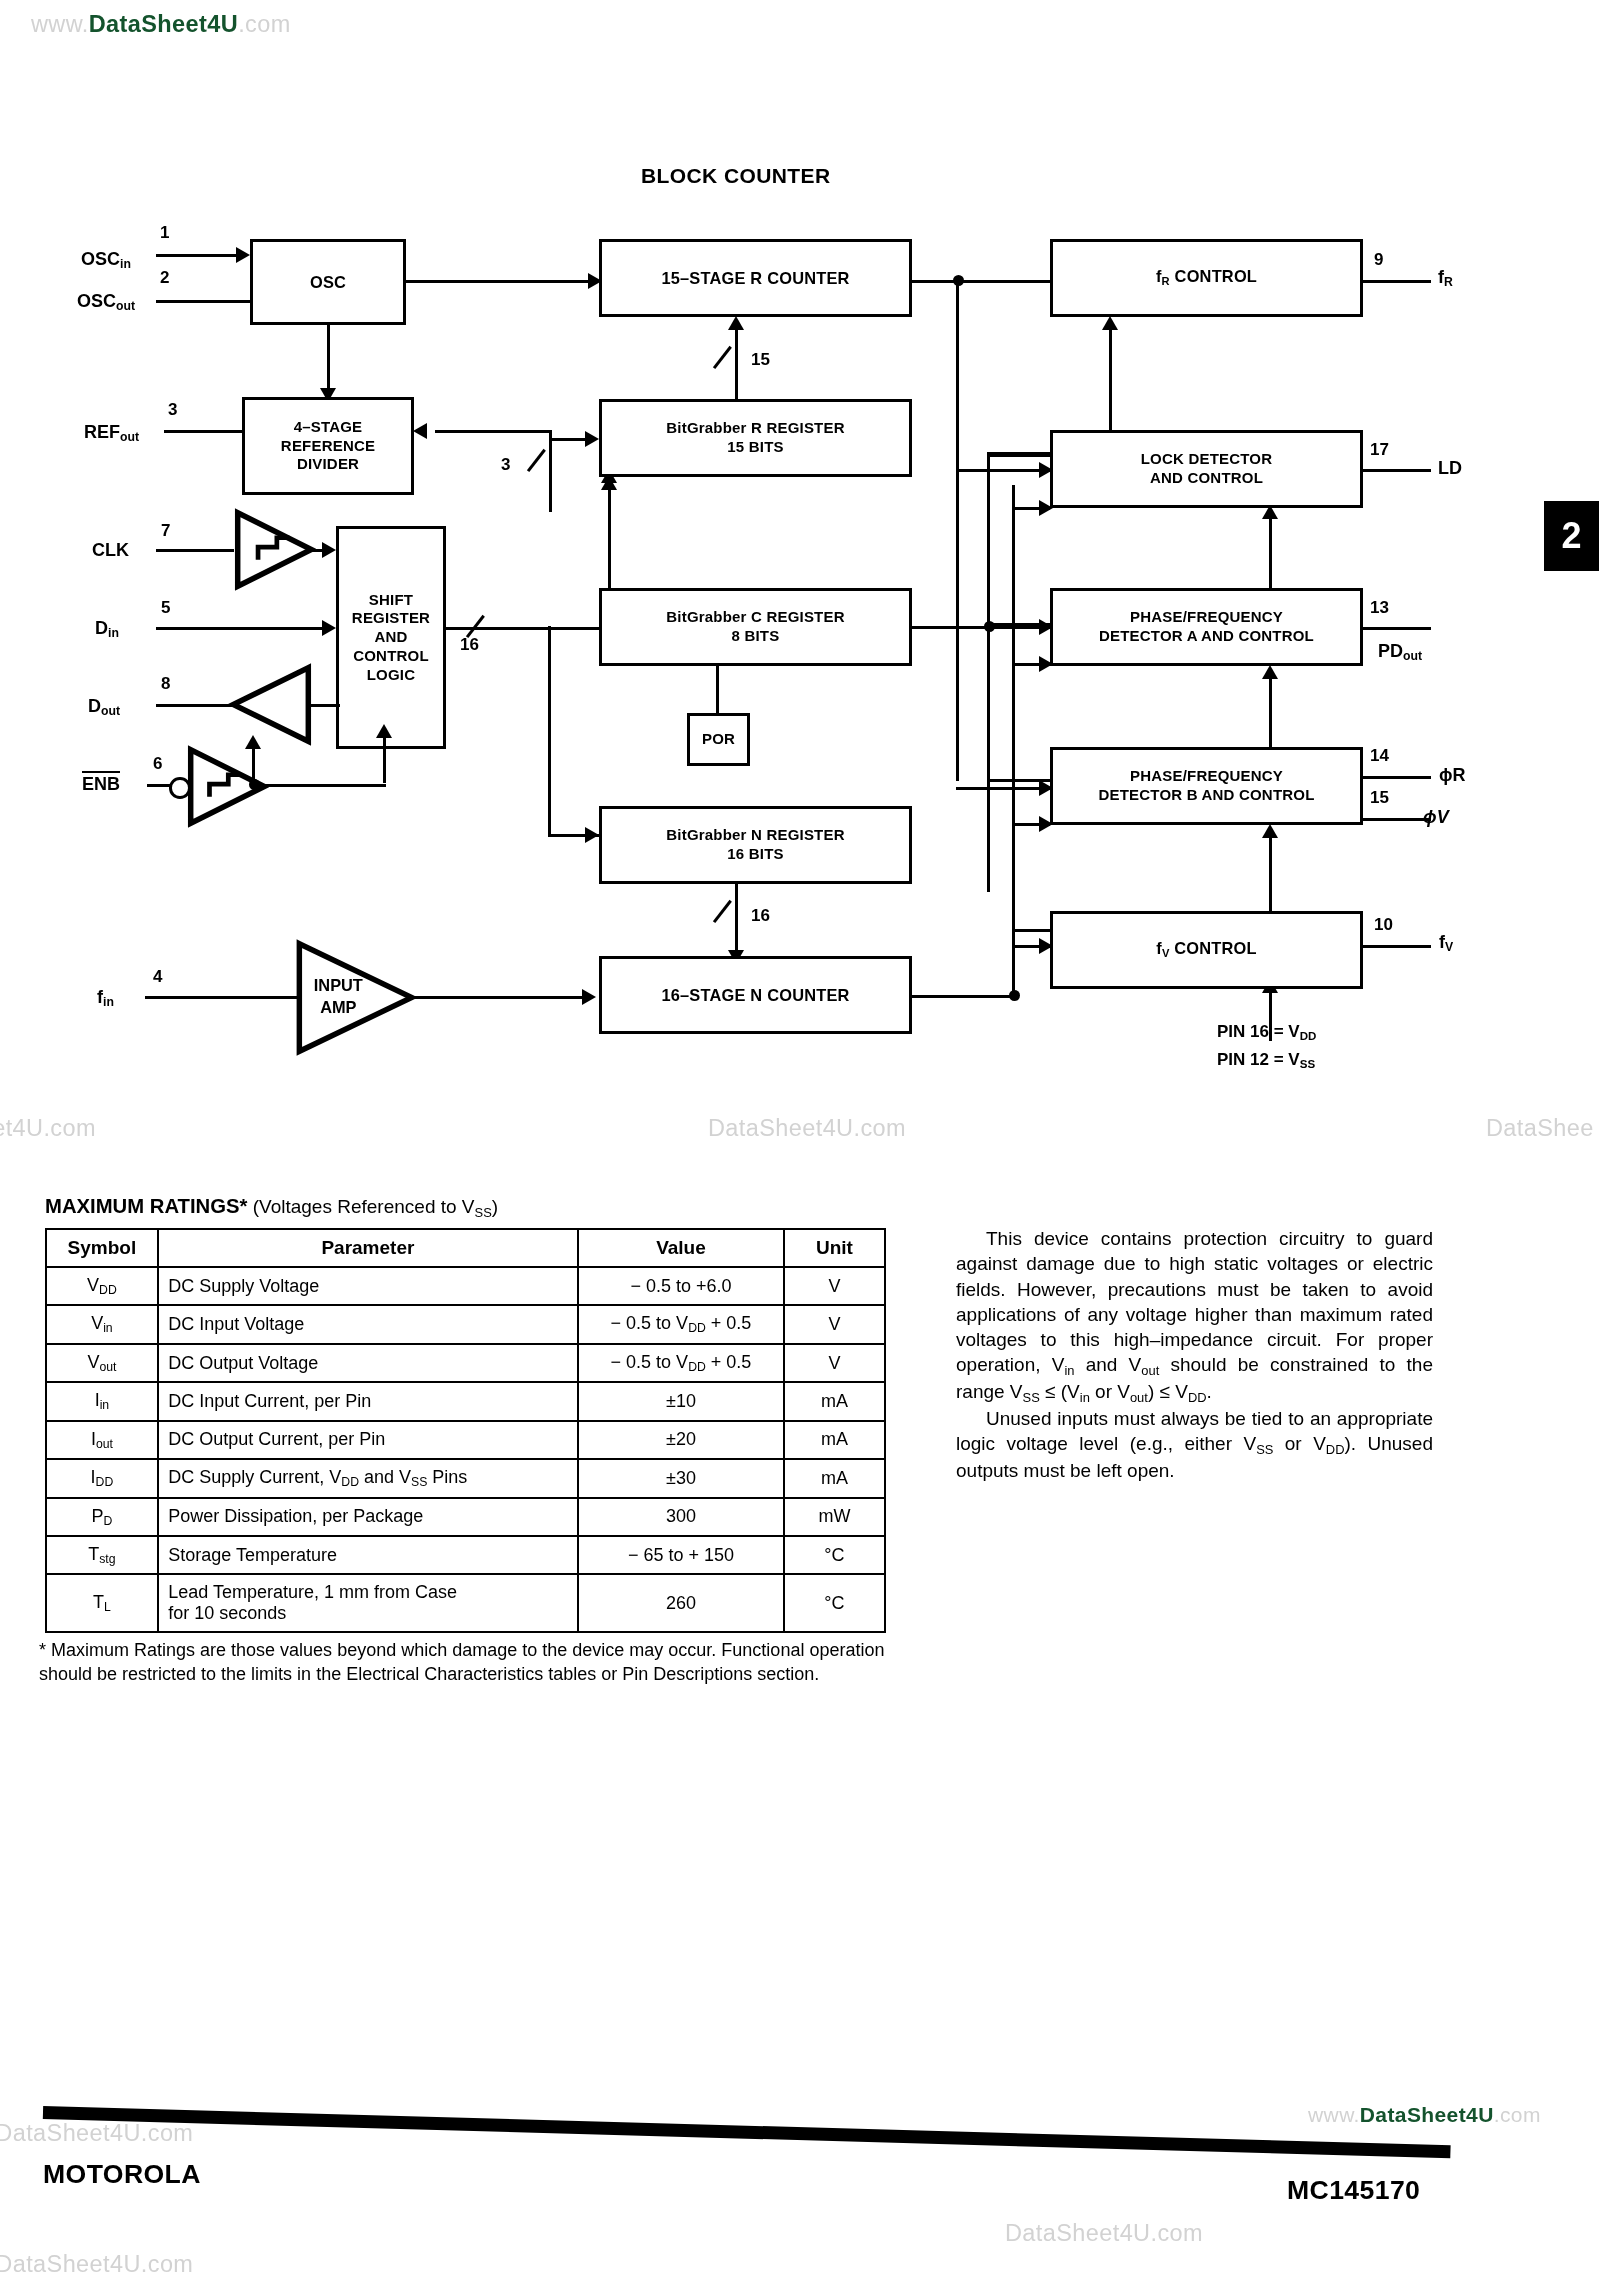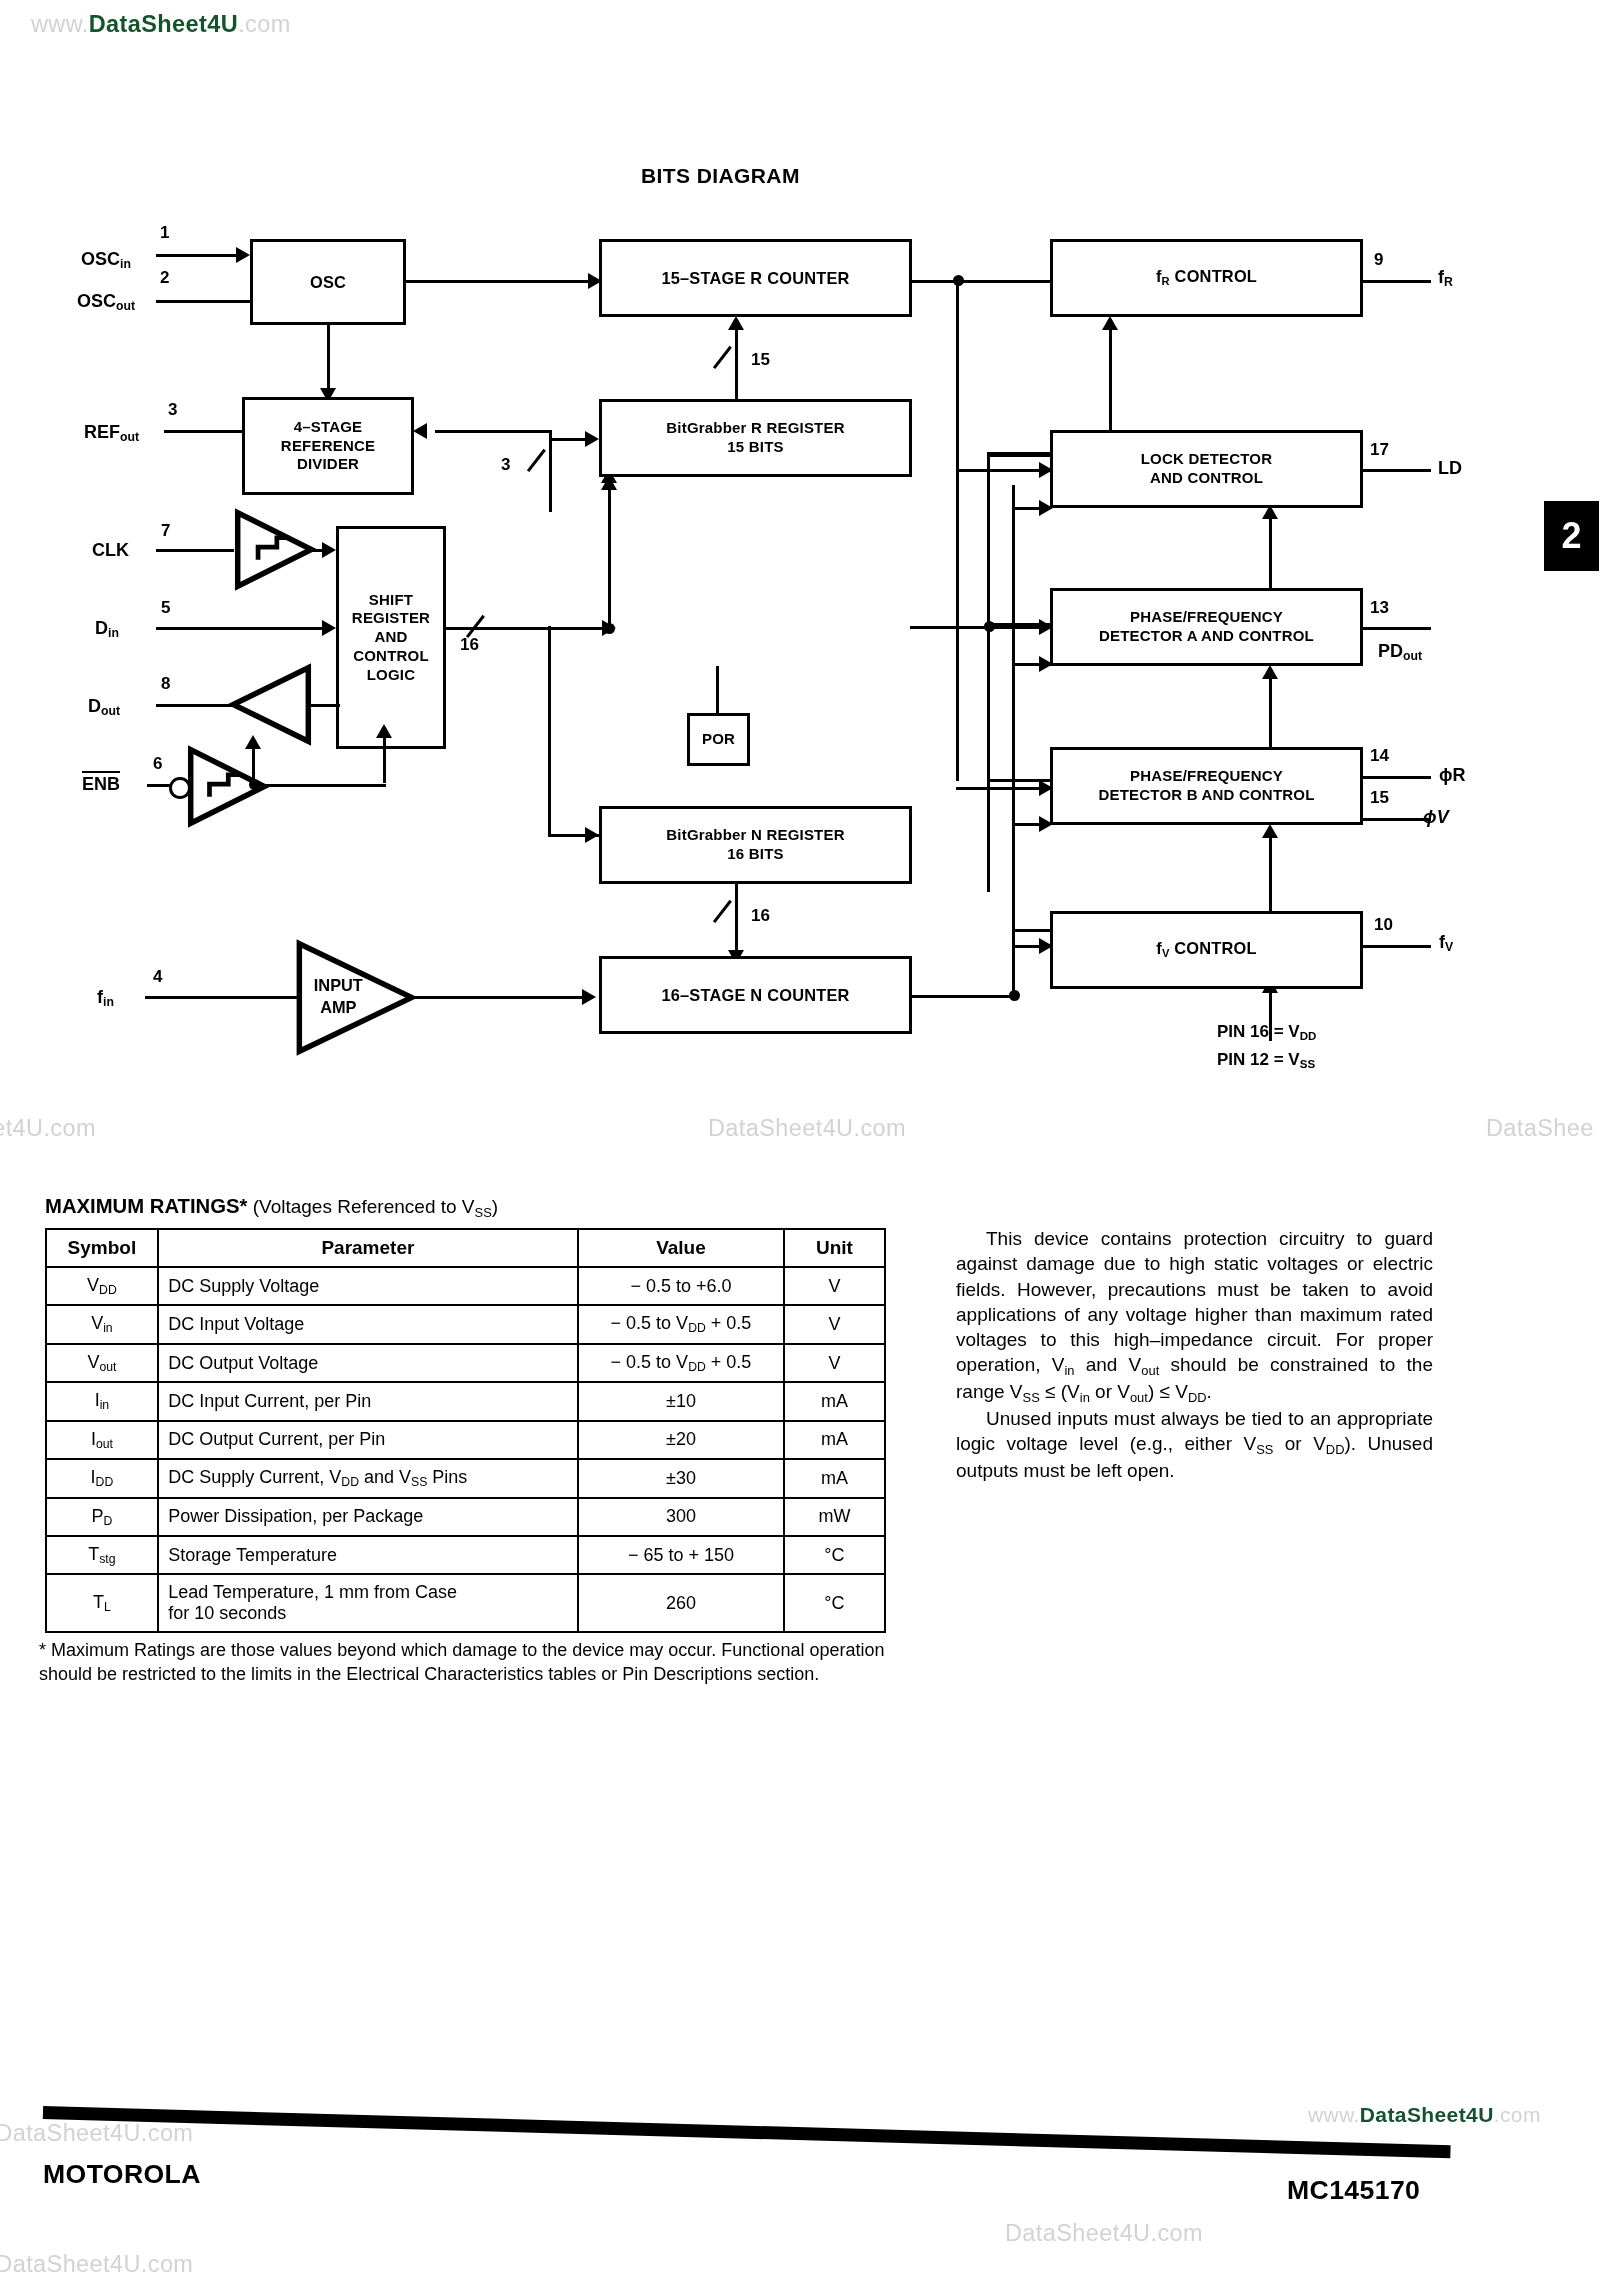--- a/index.html
+++ b/index.html
@@ -59,21 +59,21 @@
 
 <div class="wm" style="left:31px;top:11px;font-size:23.5px;">www.<b>DataSheet4U</b>.com</div>
 <div class="wm" style="left:-7.8px;top:1115px;">et4U.com</div>
 <div class="wm" style="left:708px;top:1115px;">DataSheet4U.com</div>
 <div class="wm" style="left:1486px;top:1115px;">DataShee</div>
 <div class="wm" style="left:-4.7px;top:2120px;">DataSheet4U.com</div>
 <div class="wm" style="left:1308px;top:2103px;font-size:21px;">www.<b>DataSheet4U</b>.com</div>
 <div class="wm" style="left:1005px;top:2220px;">DataSheet4U.com</div>
 <div class="wm" style="left:-4.7px;top:2251px;">DataSheet4U.com</div>
 
-<div id="blocktitle">BITS DIAGRAM</div>
+<div id="blocktitle">BLOCK COUNTER</div>
 <div id="tabmark">2</div>
 
 <div id="diagram">
 
   <div class="bx" style="left:250px;top:239px;width:156px;height:86px;">
     <span>OSC</span>
   </div>
 
   <div class="sig" style="left:81px;top:249px;">OSC<sub>in</sub></div>
   <div class="pin" style="left:160px;top:223px;">1</div>
@@ -182,20 +182,24 @@
   <div class="slash" style="left:721px;top:344px;"></div>
   <div class="bus" style="left:751px;top:350px;">15</div>
 
   <div class="bx sm" style="left:599px;top:399px;width:313px;height:78px;">
     <span>BitGrabber R REGISTER</span>
     <span>15 BITS</span>
   </div>
   <div class="arrR" style="left:585px;top:431px;"></div>
   <div class="hl" style="left:549px;top:438px;width:39px;"></div>
 
+  <div class="bx sm" style="left:599px;top:588px;width:313px;height:78px;">
+    <span>BitGrabber C REGISTER</span>
+    <span>8 BITS</span>
+  </div>
 
   <div class="bx sm" style="left:687px;top:713px;width:63px;height:53px;">
     <span>POR</span>
   </div>
   <div class="vl" style="left:716px;top:666px;height:47px;"></div>
 
   <div class="bx sm" style="left:599px;top:806px;width:313px;height:78px;">
     <span>BitGrabber N REGISTER</span>
     <span>16 BITS</span>
   </div>

